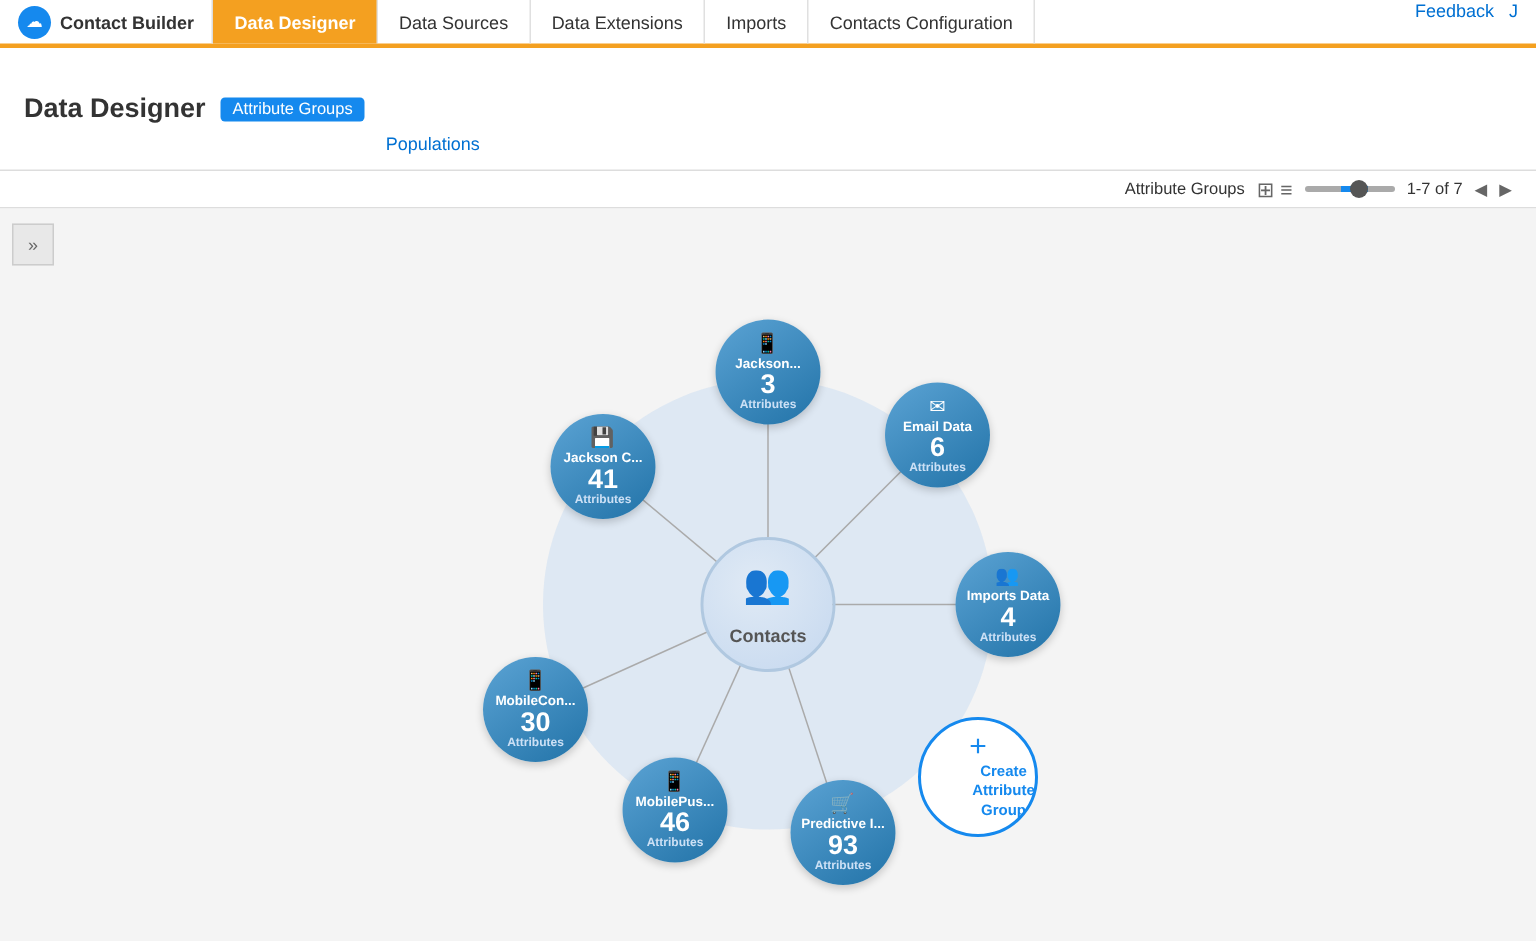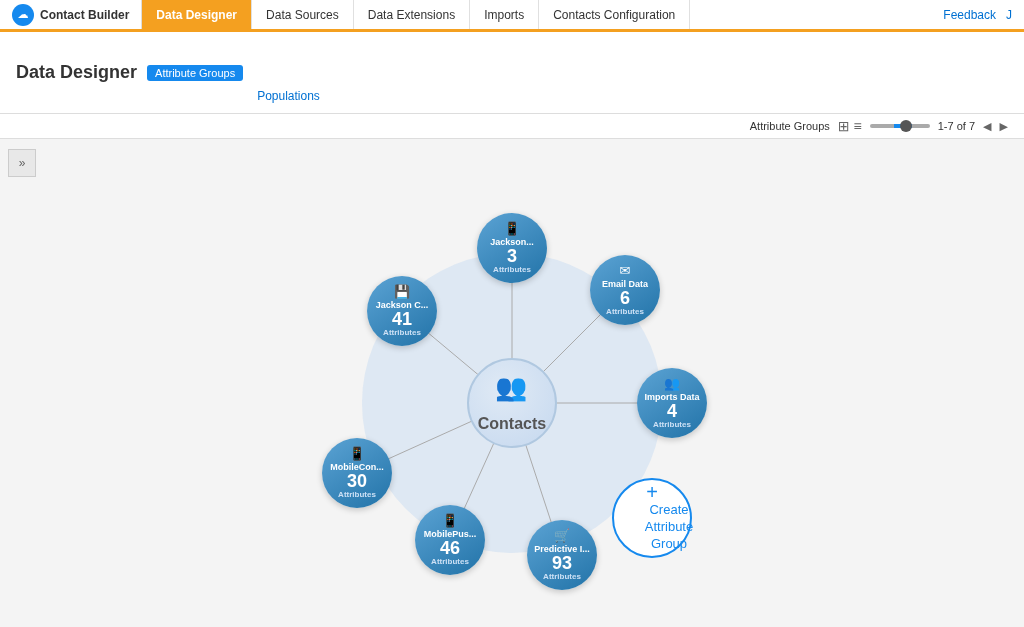--- a/index.html
+++ b/index.html
@@ -38,21 +38,21 @@
       color: #333;
       border-right: 1px solid #e0e0e0;
       white-space: nowrap;
     }
     .nav-tab.active {
       background: #f4a020;
       color: white;
       font-weight: bold;
     }
     .nav-right {
-      display: flex; align-items: center;
+      display: flex; 
       margin-left: auto;
       padding: 0 12px;
       gap: 10px;
       font-size: 12px;
       color: #0070d2;
     }
     .nav-right a { color: #0070d2; text-decoration: none; cursor: pointer; }
 
     
     .page-header {
@@ -169,21 +169,21 @@
       transform: translate(-50%, -50%);
       width: 90px; height: 90px;
       background: radial-gradient(circle at 40% 35%, #e0eaf5, #c5d8ef);
       border-radius: 50%;
       border: 2px solid #b0c8e0;
       display: flex; flex-direction: column;
       align-items: center; justify-content: center;
       z-index: 5;
     }
     .center-node .node-icon { font-size: 26px; color: #7a9abf; }
-    .center-node .node-label { font-size: 16px; color: #555; font-weight: bold; margin-top: 12px; }
+    .center-node .node-label { font-size: 12px; color: #555; font-weight: bold; margin-top: 12px; }
 
     
     .orbit-node {
       position: absolute;
       width: 70px; height: 70px;
       border-radius: 50%;
       background: linear-gradient(145deg, #5ba3d4, #2273a8);
       display: flex; flex-direction: column;
       align-items: center; justify-content: center;
       cursor: pointer;
@@ -211,21 +211,21 @@
       border-radius: 50%;
       background: #fff;
       border: 2px solid #1589ee;
       display: flex; flex-direction: column;
       align-items: center; justify-content: center;
       cursor: pointer;
       z-index: 6;
       transform: translate(-50%, -50%);
     }
     .create-node .plus-icon { font-size: 20px; color: #1589ee; line-height: 1; }
-    .create-node .create-text { font-size: 13px; color: #1589ee; font-weight: normal; text-align: center; line-height: 1.3; margin-left: 34px; }
+    .create-node .create-text { font-size: 10px; color: #1589ee; font-weight: bold; text-align: center; line-height: 1.3; margin-left: 34px; }
 
     .watermark {
       position: absolute;
       bottom: 10px; right: 10px;
       font-size: 22px; font-weight: normal; color: rgba(0,0,0,0.15);
       pointer-events: none;
     }
   </style>
 </head>
 <body>

